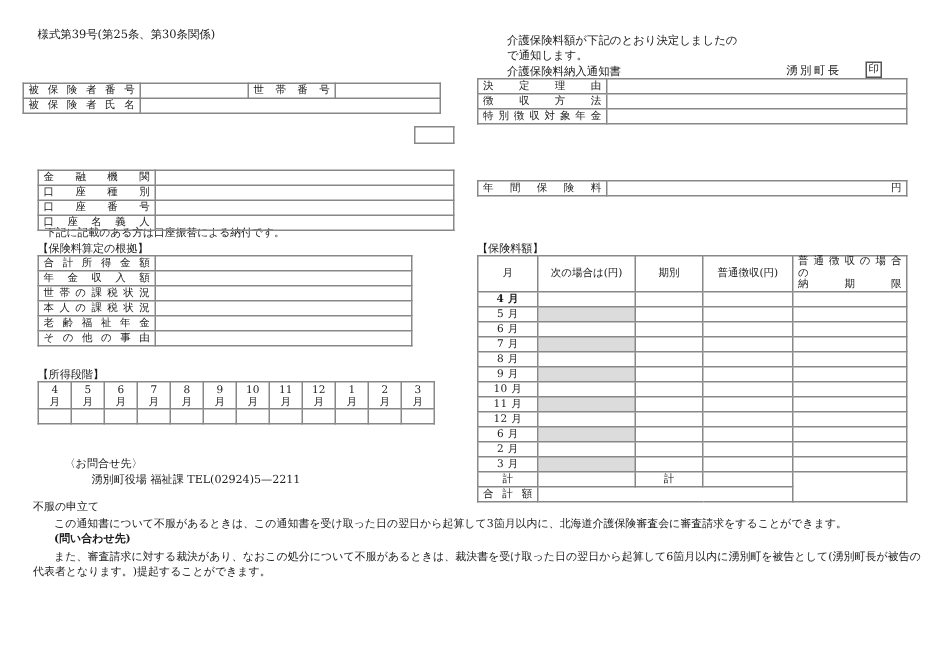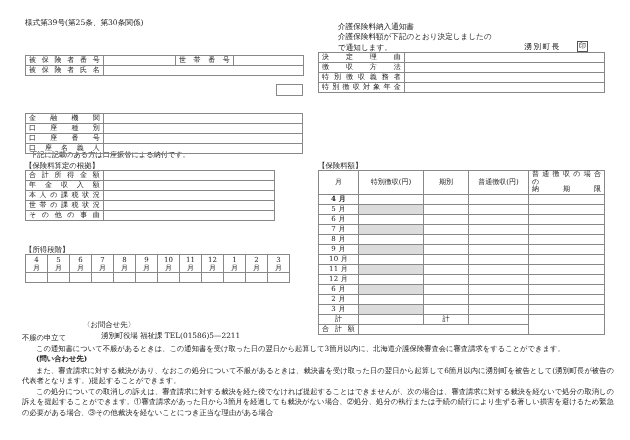--- a/index.html
+++ b/index.html
@@ -54,21 +54,21 @@
   }
   .mayor-name { letter-spacing: 1.6px; }
   .seal-box {
     border: 0.8px solid #555;
     width: 9px; height: 9px;
     font-size: 7px; line-height: 9px;
     text-align: center;
   }
 
   
-  .t-insured { left: 25px; top: 55px; width: 278px; }
+  .t-insured { left: 15px; top: 55px; width: 278px; }
   .t-insured td { height: 10px; }
   .row-name td { height: 14px; }
 
   .bank-note { left: 30px; top: 104px; font-size: 7.2px; margin-top: 46px; }
   .t-bank { left: 25px; top: 113px; width: 278px; }
   .t-bank td { height: 9.5px; }
 
   
   .t-decision { left: 318px; top: 52px; width: 287px; }
   .t-decision td { height: 9.6px; }
@@ -97,41 +97,41 @@
   .t-premium td { height: 9.4px; }
   .t-premium td.hd { height: 16px; }
   .hd-just {
     text-align: justify;
     text-align-last: justify;
     padding: 0 3px !important;
     line-height: 7.6px;
   }
 
   
-  .contact { left: 43px; top: 319px; font-size: 7.4px; line-height: 1.5; margin-left: 40px; }
+  .contact { left: 43px; top: 303px; font-size: 7.4px; line-height: 1.5; }
   .contact .ind { padding-left: 18px; }
 
   
   .appeal { left: 22px; top: 333px; width: 592px; font-size: 7.3px; line-height: 1.45; }
   .appeal p { margin: 0; }
   .appeal .ind1 { text-indent: 14px; }
   .appeal .ind-sub { padding-left: 14px; font-weight: bold; }
   .appeal .para { margin-top: 1px; }
   .jst { text-align: justify; }
 </style>
 </head>
 <body>
 
 <div class="page">
 
   <div class="abs form-no">様式第39号(第25条、第30条関係)</div>
 
   <div class="abs notice-block">
+    <div>介護保険料額が下記のとおり決定しましたので通知します。</div>
     <div>介護保険料納入通知書</div>
-    <div>介護保険料額が下記のとおり決定しましたので通知します。</div>
   </div>
   <div class="abs mayor-line">
     <span class="mayor-name">湧別町長</span>
     <span class="seal-box">印</span>
   </div>
 
   <table class="grid abs t-insured">
     <colgroup>
         <col style="width:78px">
         <col style="width:72px">
@@ -194,52 +194,66 @@
     <tbody>
       <tr>
         <td class="lbl">決   定   理   由</td>
         <td></td>
       </tr>
       <tr>
         <td class="lbl">徴   収   方   法</td>
         <td></td>
       </tr>
       <tr>
-        <td class="lbl">特 別 徴 収 義 務 者</td>
-        <td></td>
-      </tr>
-      <tr>
         <td class="lbl">特 別 徴 収 対 象 年 金</td>
         <td></td>
       </tr>
     </tbody>
   </table>
 
+  <table class="grid abs t-annual">
+    <colgroup>
+        <col style="width:86px">
+        <col>
+      </colgroup>
+    <tbody>
+      <tr>
+        <td class="lbl">年  間  保  険  料</td>
+        <td class="rgt">
+          <span></span><span>円</span>
+        </td>
+      </tr>
+    </tbody>
+  </table>
 
   <div class="abs caption cap-basis">【保険料算定の根拠】</div>
   <table class="grid abs t-basis">
     <colgroup>
         <col style="width:78px">
         <col>
       </colgroup>
     <tbody>
       <tr>
         <td class="lbl">合 計 所 得 金 額</td>
         <td></td>
       </tr>
       <tr>
         <td class="lbl">年  金  収  入  額</td>
         <td></td>
       </tr>
       <tr>
+        <td class="lbl">世 帯 の 課 税 状 況</td>
+        <td></td>
+      </tr>
+      <tr>
         <td class="lbl">本 人 の 課 税 状 況</td>
         <td></td>
       </tr>
       <tr>
-        <td class="lbl">世 帯 の 課 税 状 況</td>
+        <td class="lbl">老 齢 福 祉 年 金</td>
         <td></td>
       </tr>
       <tr>
         <td class="lbl">そ の 他 の 事 由</td>
         <td></td>
       </tr>
     </tbody>
   </table>
 
   <div class="abs caption cap-stage">【所得段階】</div>
@@ -317,21 +331,21 @@
     <colgroup>
         <col style="width:40px">
         <col style="width:65px">
         <col style="width:45px">
         <col style="width:60px">
         <col>
       </colgroup>
     <tbody>
       <tr>
         <td class="hd ctr">月</td>
-        <td class="hd ctr">特別徴収(円)</td>
+        <td class="hd ctr">次の場合は(円)</td>
         <td class="hd ctr">期別</td>
         <td class="hd ctr">普通徴収(円)</td>
         <td class="hd">
           <div class="hd-just">普 通 徴 収 の 場 合 の</div>
           <div class="hd-just">納      期      限</div>
         </td>
       </tr>
       </tbody>
       <tbody id="premium-rows">
         <tr>
@@ -429,24 +443,23 @@
       </tr>
       <tr>
         <td colspan="1" class="lbl ctr">合    計    額</td>
         <td colspan="3"></td>
       </tr>
     </tbody>
   </table>
 
   <div class="abs contact">
     <div>〈お問合せ先〉</div>
-    <div class="ind">湧別町役場  福祉課   TEL(01586)5—2211</div>
+    <div class="ind">湧別町役場  福祉課   TEL(02924)5—2211</div>
   </div>
 
   <div class="abs appeal">
     <p>不服の申立て</p>
     <p class="ind1 jst">この通知書について不服があるときは、この通知書を受け取った日の翌日から起算して3箇月以内に、北海道介護保険審査会に審査請求をすることができます。</p>
     <p class="ind-sub">(問い合わせ先)</p>
     <p class="ind1 jst para">また、審査請求に対する裁決があり、なおこの処分について不服があるときは、裁決書を受け取った日の翌日から起算して6箇月以内に湧別町を被告として(湧別町長が被告の代表者となります。)提起することができます。</p>
-    <p class="ind1 jst">この処分についての取消しの訴えは、審査請求に対する裁決を経た後でなければ提起することはできませんが、次の場合は、審査請求に対する裁決を経ないで処分の取消しの訴えを提起することができます。①審査請求があった日から3箇月を経過しても裁決がない場合、②処分、処分の執行または手続の続行により生ずる著しい損害を避けるため緊急の必要がある場合、③その他裁決を経ないことにつき正当な理由がある場合</p>
   </div>
 
 </div>
 
 </body></html>

